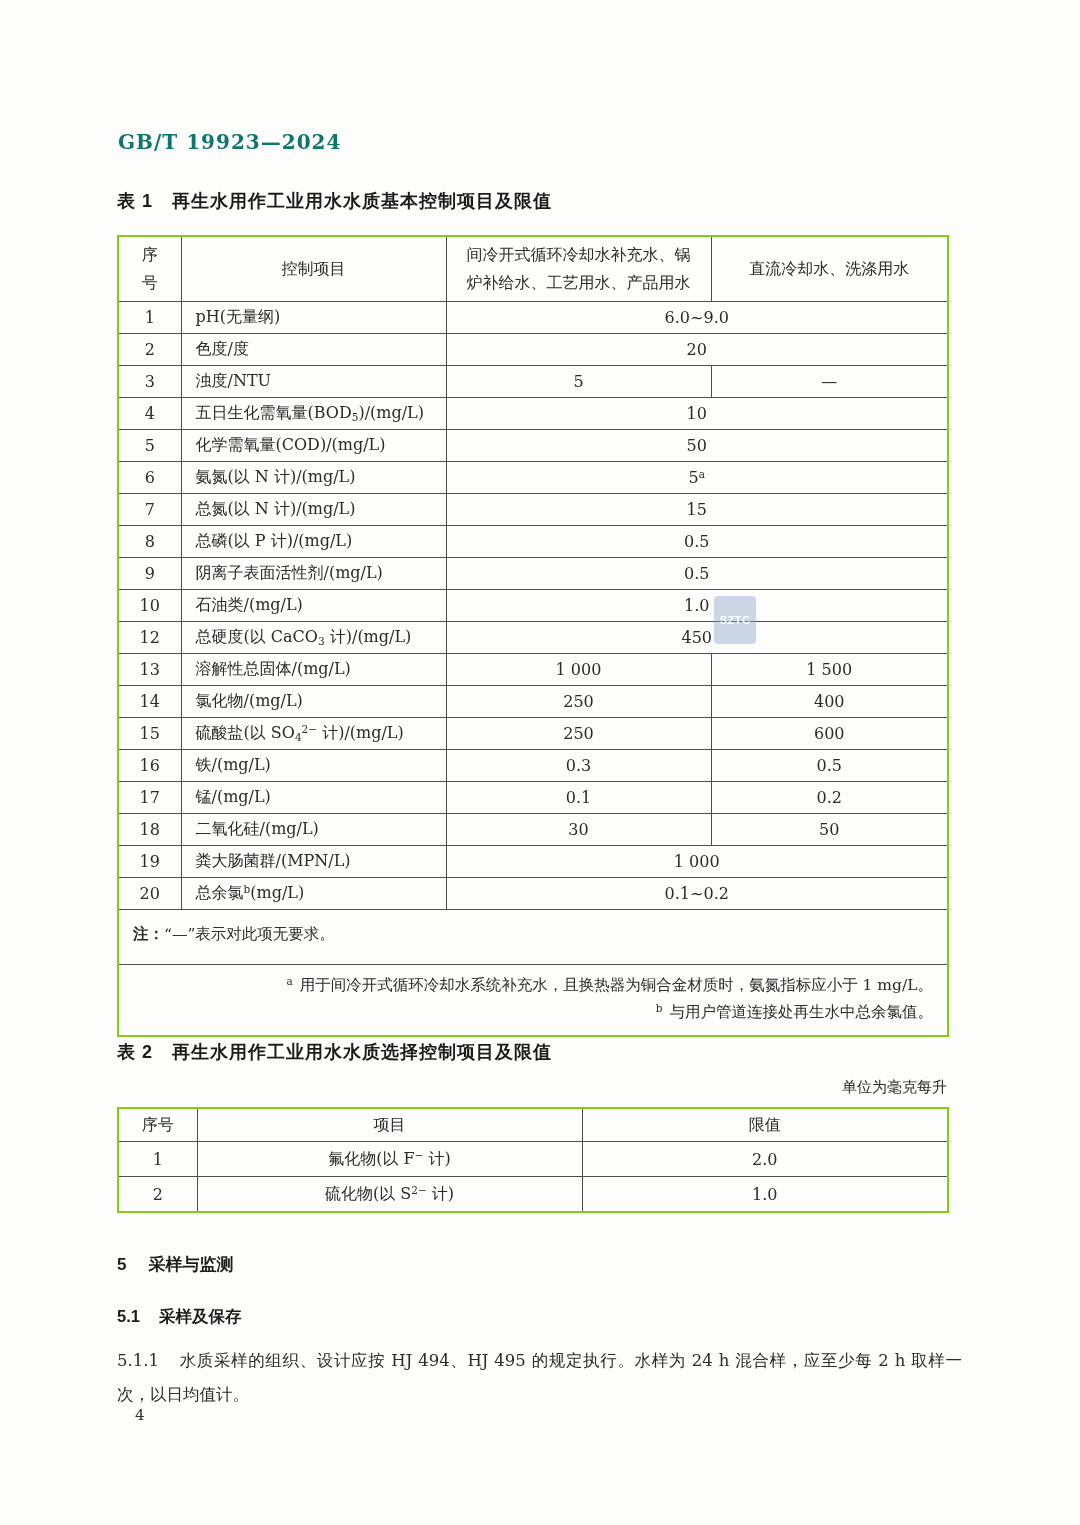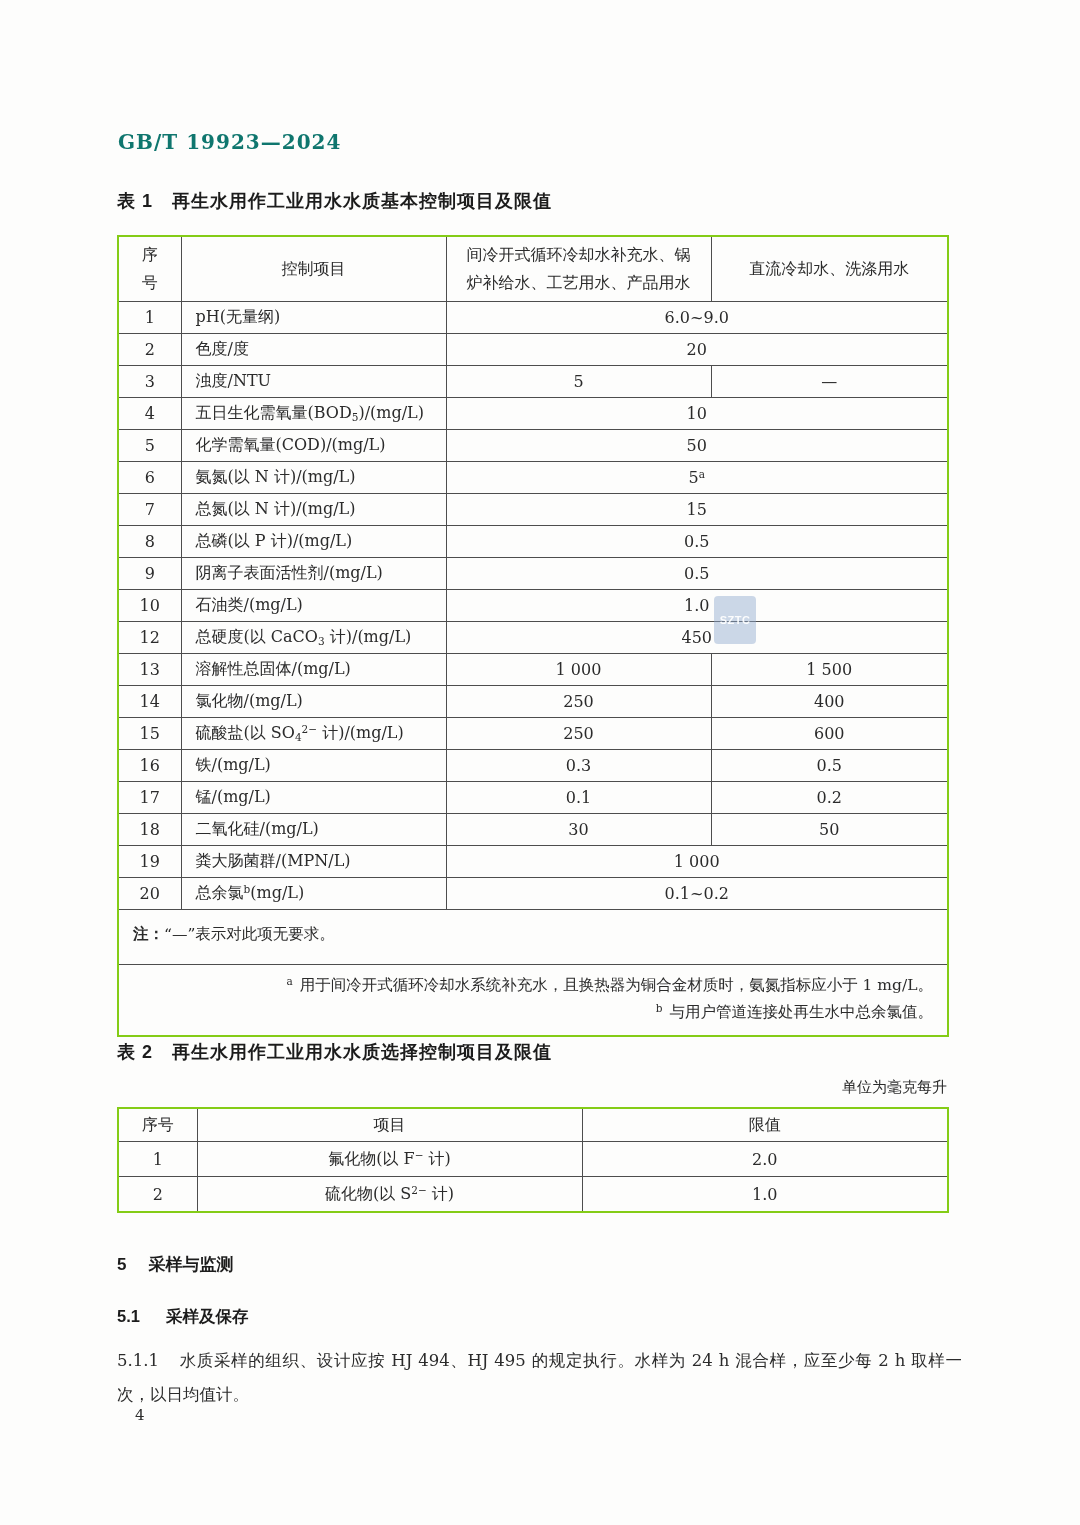--- a/index.html
+++ b/index.html
@@ -67,21 +67,21 @@
     color:rgba(255,255,255,0.92);
   }
   .heading{
     position:absolute;left:117px;
     font-family:"Liberation Sans","DejaVu Sans",sans-serif;
     font-weight:700;color:#1c1c1c;
   }
   .h5{top:1253px;font-size:17px;}
   .h51{top:1306px;font-size:16.5px;}
   .hno{margin-right:22px;}
-  .h51 .hno{margin-right:26px;}
+  .h51 .hno{margin-right:19px;}
   .p511{
     position:absolute;left:117px;top:1344px;width:845px;
     font-size:16.5px;line-height:34px;text-align:justify;color:#2b2b2b;
   }
   .pno{margin-right:20px;}
   .page-num{position:absolute;left:135px;top:1406px;font-size:15px;color:#2b2b2b;}
 </style>
 </head>
 <body>
 

